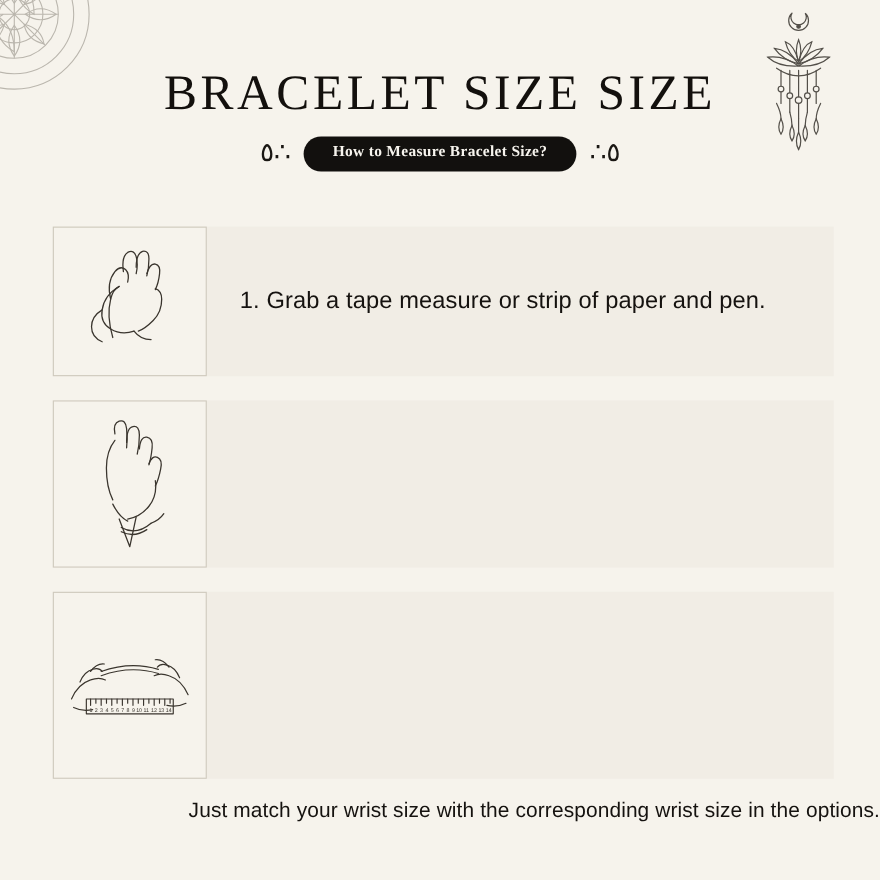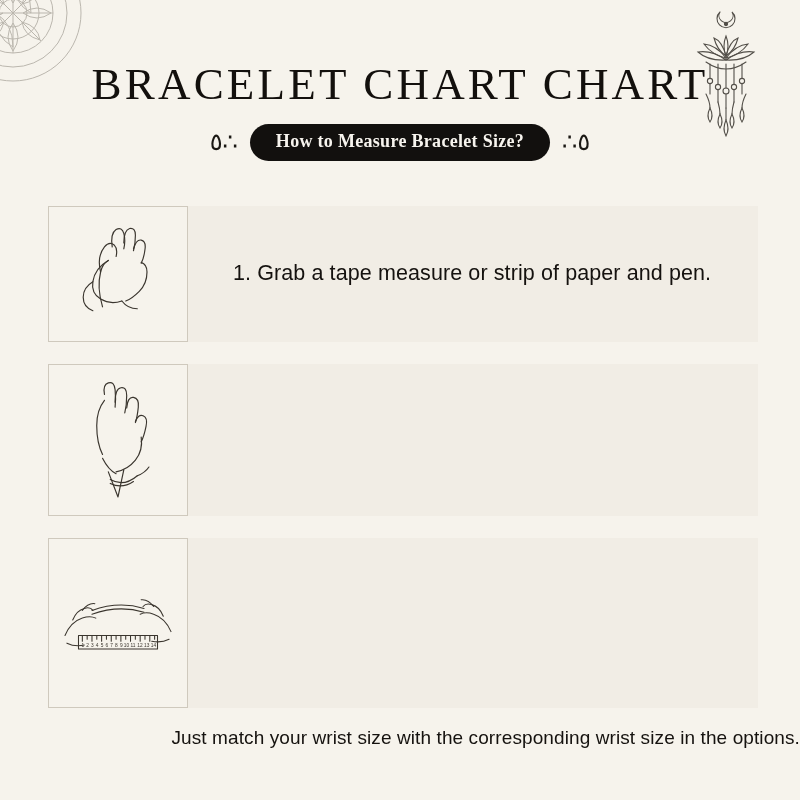--- a/index.html
+++ b/index.html
@@ -72,39 +72,38 @@
   }
   .flourish.right { transform: translateY(-1px) scaleX(-1); }
 
   .subtitle-pill {
     background: #12100e;
     color: #f7f4ee;
     border-radius: 20px;
     padding: 7px 26px 9px;
     font-family: "Liberation Serif", serif;
     font-weight: 700;
-    font-size: 18px;
+    font-size: 14px;
     letter-spacing: .3px;
     white-space: nowrap;
   }
 
   
   .steps {
     position: absolute;
     top: 206px;
     left: 48px;
     width: 710px;
   }
   .step {
     position: relative;
     display: flex;
     align-items: stretch;
     background: #f1ede5;
     margin-bottom: 22px;
-    gap: 15px;
   }
   .step-figure {
     width: 140px;
     flex: 0 0 140px;
     background: #f6f3ec;
     border: 1px solid #cfc9bd;
     box-sizing: border-box;
     display: flex;
     align-items: center;
     justify-content: center;
@@ -197,21 +196,21 @@
 
       <path d="M30 106 q-4 8 0 14 q4 -6 0 -14 Z"></path>
       <path d="M40 112 q-4 8 0 14 q4 -6 0 -14 Z"></path>
       <path d="M46 118 q-4 9 0 16 q4 -7 0 -16 Z"></path>
       <path d="M52 112 q-4 8 0 14 q4 -6 0 -14 Z"></path>
       <path d="M62 106 q-4 8 0 14 q4 -6 0 -14 Z"></path>
     </g>
   </svg>
 </div>
 
-<div class="title">BRACELET CHART CHART</div>
+<div class="title">BRACELET SIZE SIZE</div>
 
 <div class="subtitle-row">
   <span class="flourish left">٥∴</span>
   <span class="subtitle-pill">How to Measure Bracelet Size?</span>
   <span class="flourish right">٥∴</span>
 </div>
 
 <div class="steps">
 
   <div class="step step1">

